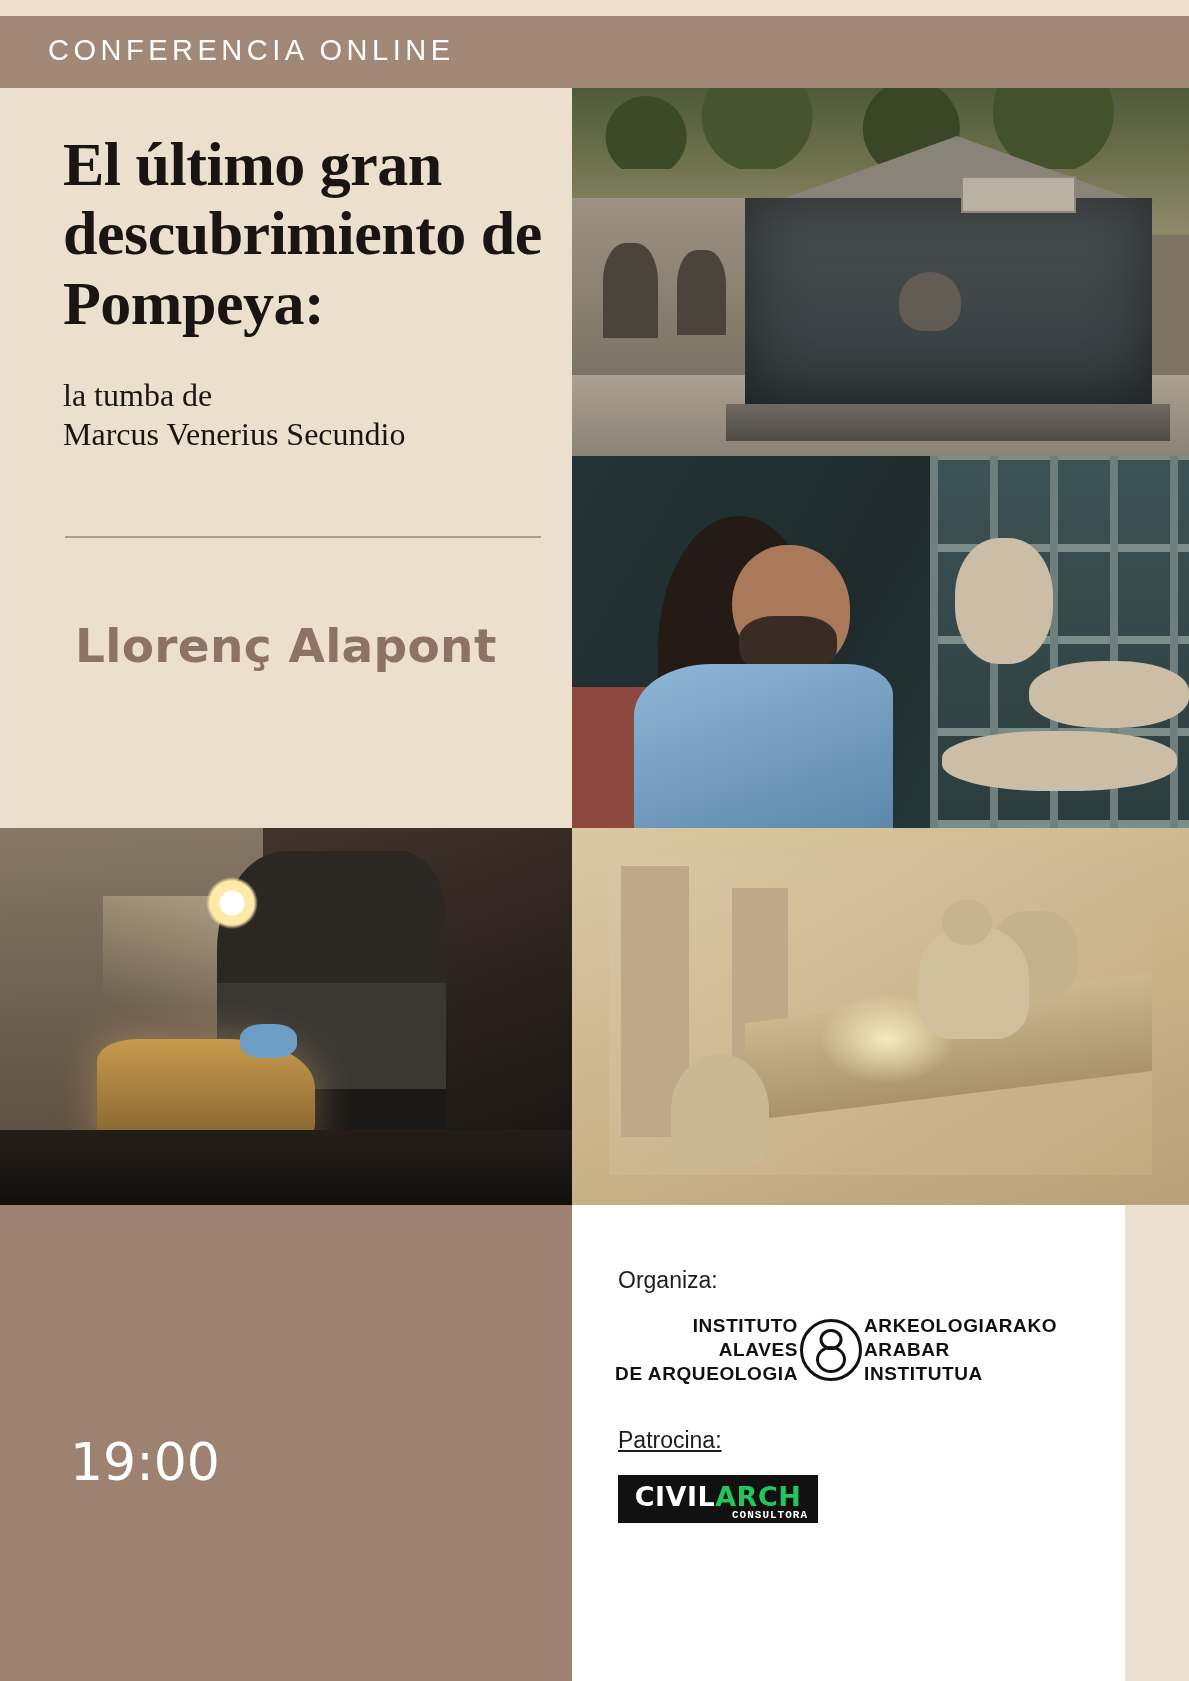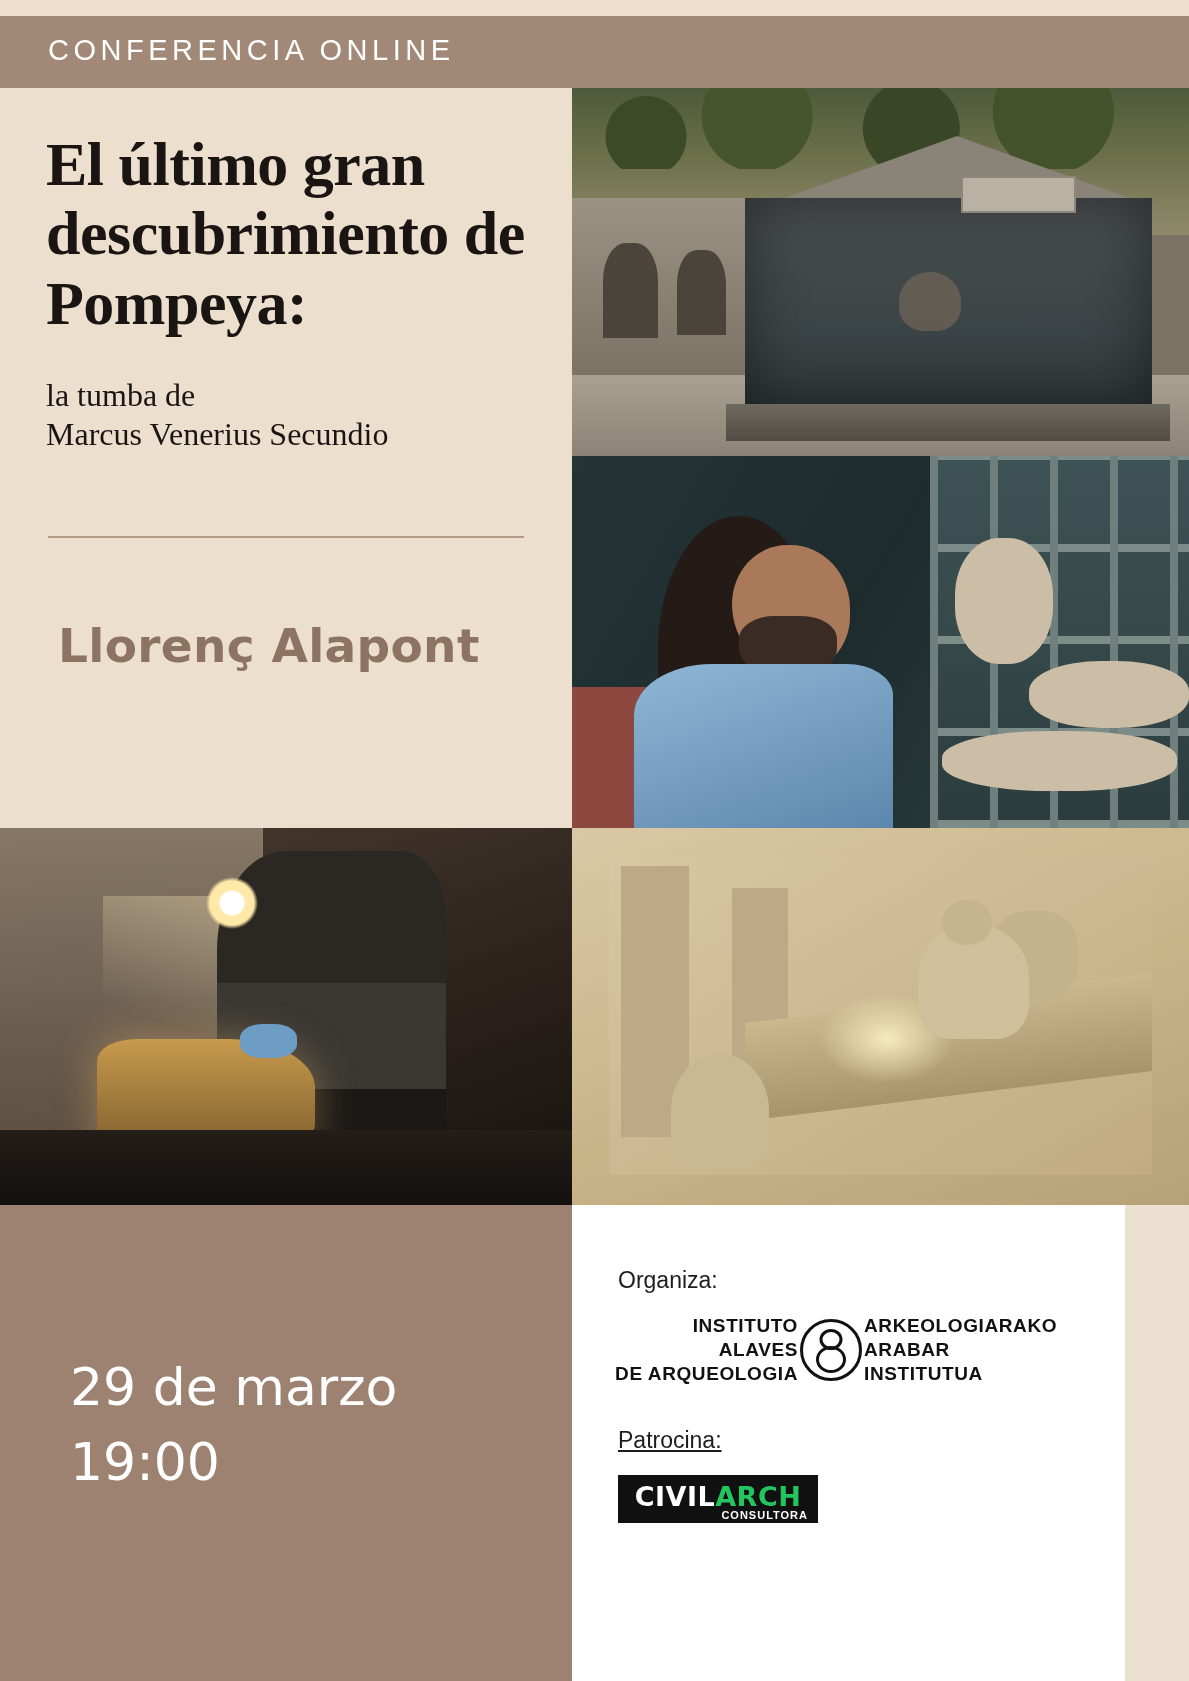--- a/index.html
+++ b/index.html
@@ -35,21 +35,21 @@
     font-size: 29px;
     letter-spacing: 4.5px;
     color: #ffffff;
     font-weight: 400;
     font-family: "Liberation Sans", sans-serif;
   }
 
   
   .left-col {
     position: absolute;
-    left: 0; top: 72px;
+    left: 17px; top: 72px;
     width: 572px; height: 740px;
     background: #ecdfcd;
   }
   .title {
     position: absolute;
     left: 46px; top: 42px;
     width: 510px;
     font-family: "Liberation Serif", serif;
     font-weight: bold;
     font-size: 62px;
@@ -258,21 +258,21 @@
     letter-spacing: 0.5px;
     color: #ffffff;
     position: relative;
     top: -3px;
   }
   .sponsor-text .accent { color: #22c55e; }
   .sponsor-sub {
     position: absolute;
     right: 10px;
     bottom: 2px;
-    font-family: Liberation Sans, sans-serif;
+    font-family: Liberation Mono, monospace;
     font-weight: bold;
     font-size: 11px;
     letter-spacing: 1px;
     color: #ffffff;
   }
 </style>
 </head>
 <body>
 
 <div class="poster">
@@ -334,21 +334,20 @@
     <div class="w-pillar" style="left:26%;top:16%;width:9%;height:48%;"></div>
     <div class="w-slab"></div>
     <div class="w-glow"></div>
     <div class="w-fig2"></div>
     <div class="w-fig1"></div>
     <div class="w-head1"></div>
     <div class="w-fig3"></div>
   </div>
 
   <div class="date-block">
-    <div class="date-text" style="top:145px;">29 de marzo</div>
     <div class="date-text" style="top:220px;">19:00</div>
   </div>
 
   <div class="credits">
     <div class="credit-label organiza-label">Organiza:</div>
 
     <div class="org-logo">
       <div class="org-name-left" style="white-space:pre-line;">INSTITUTO ALAVES
 DE ARQUEOLOGIA</div>
       <div class="org-mark"></div>

